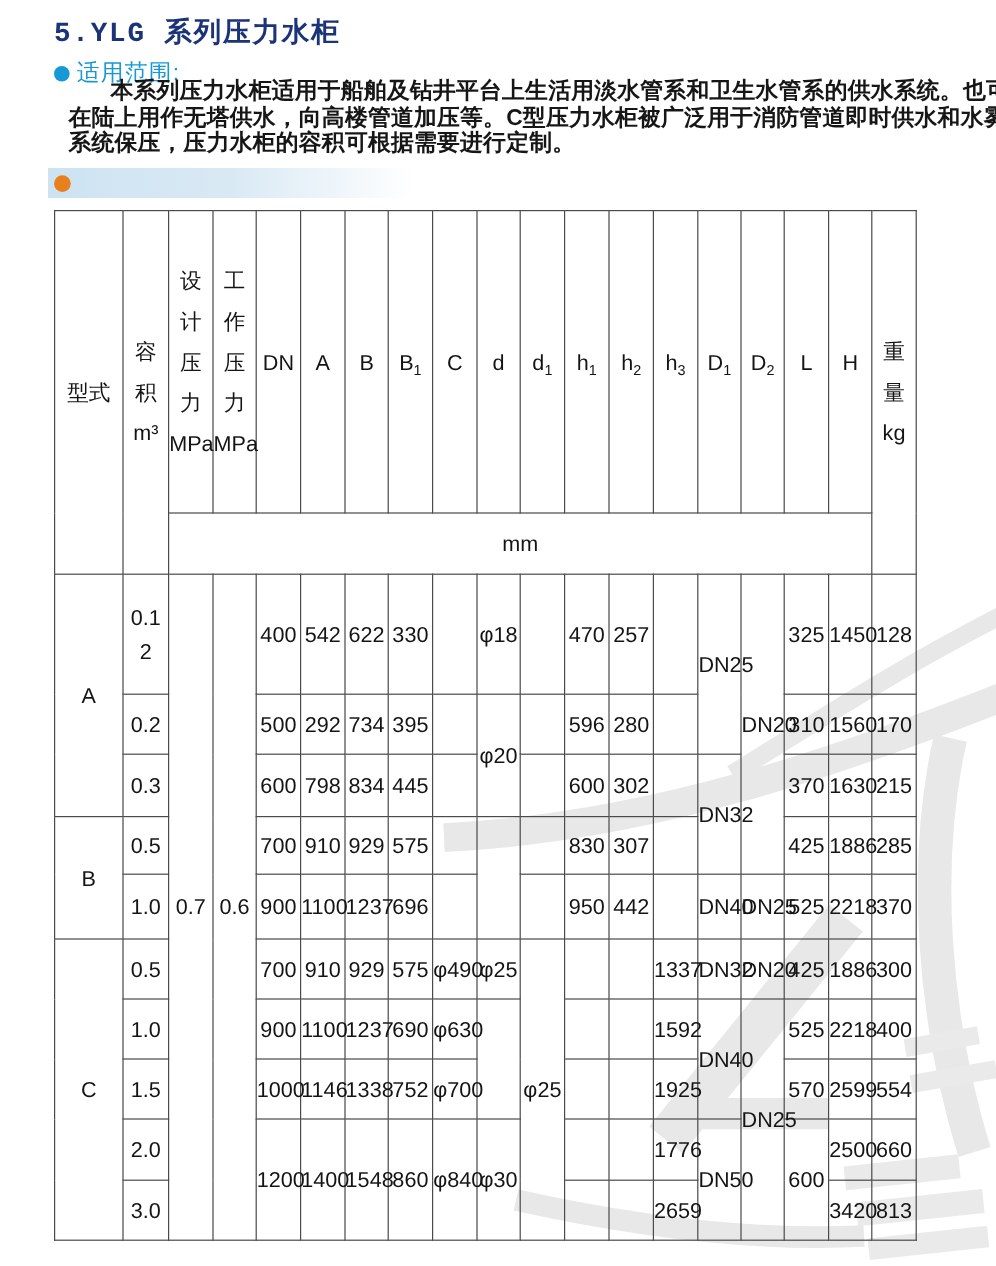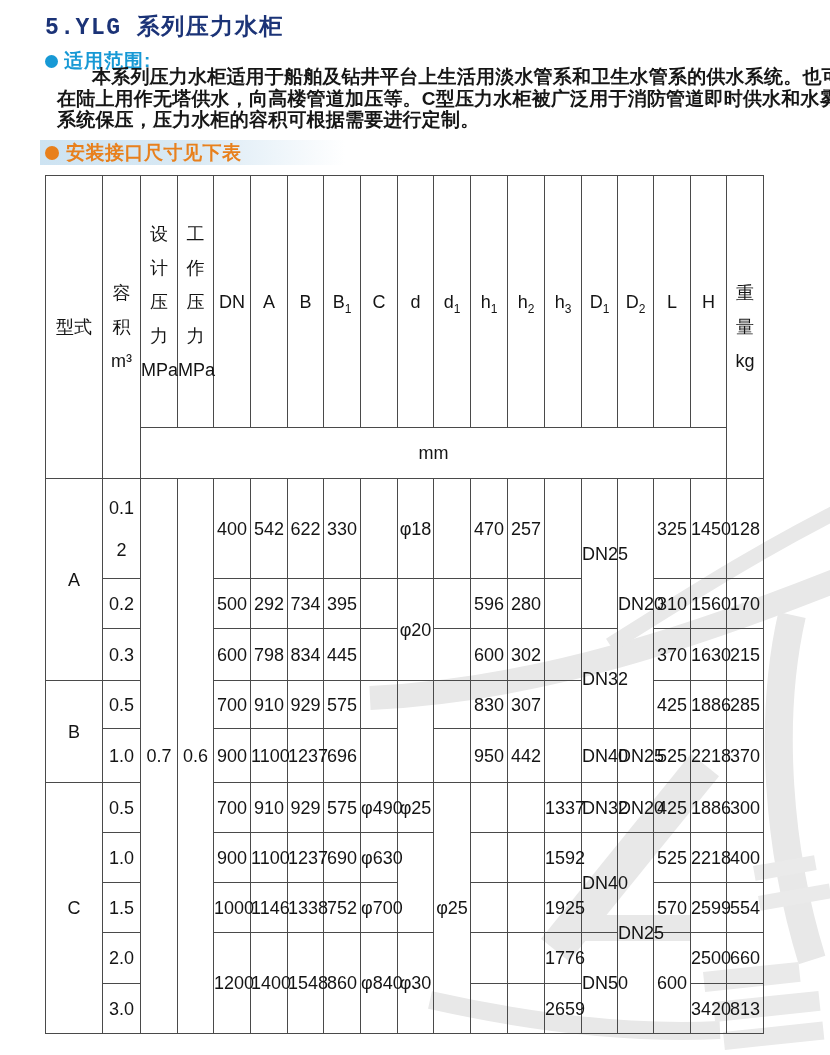--- a/index.html
+++ b/index.html
@@ -11,21 +11,21 @@
   .layer{position:absolute;z-index:1;}
   .title{
     left:45px;top:11px;
     font-family:Liberation Mono, monospace;
     font-weight:bold;font-size:23px;letter-spacing:1.5px;color:var(--navy,#1b3377);
   }
   .scope-line{left:45px;top:48px;display:flex;align-items:center;gap:6px;}
   .dot{border-radius:50%;display:inline-block;flex:0 0 auto;}
   .dot-blue{width:13px;height:13px;background:var(--blue,#1799d5);}
   .dot-orange{width:14px;height:14px;background:var(--orange,#e8801d);}
-  .scope-label{font-size:19px;font-weight:bold;color:var(--blue,#1799d5);letter-spacing:1px;}
+  .scope-label{font-size:19px;font-weight:normal;color:var(--blue,#1799d5);letter-spacing:1px;}
   .intro{
     left:57px;top:66px;width:748px;
     font-size:19px;font-weight:bold;line-height:21.5px;
     text-indent:35px;letter-spacing:0.2px;white-space:nowrap;
   }
   .caption-bar{
     left:40px;top:140px;width:300px;height:25px;
     display:flex;align-items:center;gap:7px;padding-left:5px;
     background:linear-gradient(90deg,#cde3f2 0%,#d9e9f4 50%,rgba(255,255,255,0) 100%);
   }
@@ -37,21 +37,21 @@
   }
   td,th{
     border:1px solid #4a4a4a;padding:0;margin:0;
     text-align:center;vertical-align:middle;
     font-size:18px;font-weight:normal;white-space:nowrap;overflow:visible;
     background:transparent;color:#141414;
   }
   thead th.vstack{line-height:34px;}
   thead th{line-height:22px;}
   tbody td{line-height:22px;}
-  tbody td.twoline{line-height:42px;margin-top:30px;}
+  tbody td.twoline{line-height:28px;margin-top:30px;}
   sub{font-size:12px;line-height:0;}
 </style>
 </head>
 <body>
 
 <svg data-name="watermark" width="830" height="1055" viewBox="0 0 830 1055">
   <g stroke="#e8e8e8" fill="none">
     <path d="M 850 575 C 700 635 540 690 370 698" stroke-width="24"></path>
     <path d="M 850 505 C 760 550 690 595 610 645" stroke-width="15"></path>
     <path d="M 705 765 L 555 950" stroke-width="36"></path>
@@ -72,21 +72,20 @@
 
 <div class="layer scope-line" data-name="scope-heading">
   <span class="dot dot-blue" data-name="blue-bullet-icon"></span>
   <span class="scope-label" data-name="scope-heading-label">适用范围:</span>
 </div>
 
 <div class="layer intro" data-name="body-text">本系列压力水柜适用于船舶及钻井平台上生活用淡水管系和卫生水管系的供水系统。也可<br>在陆上用作无塔供水，向高楼管道加压等。C型压力水柜被广泛用于消防管道即时供水和水雾<br>系统保压，压力水柜的容积可根据需要进行定制。</div>
 
 <div class="layer caption-bar" data-name="table-caption-bar">
   <span class="dot dot-orange" data-name="orange-bullet-icon"></span>
-  <span class="caption-label" data-name="table-caption-label">安装接口尺寸见下表</span>
 </div>
 
 <table data-name="spec-table">
     <colgroup>
       <col style="width: 57px;">
       <col style="width: 38px;">
       <col style="width: 37px;">
       <col style="width: 36px;">
       <col style="width: 37px;">
       <col style="width: 37px;">

